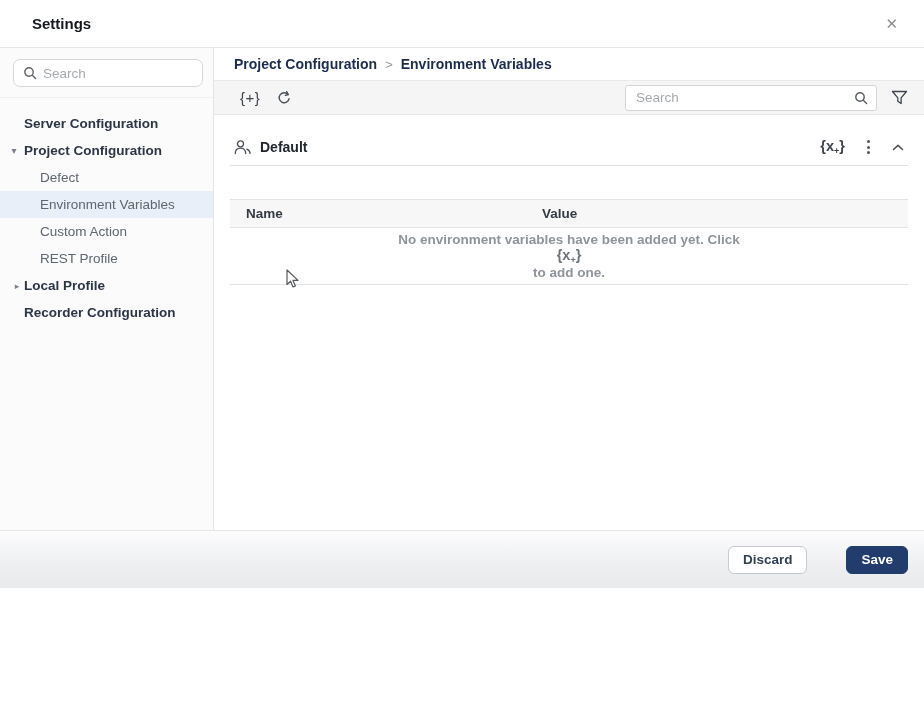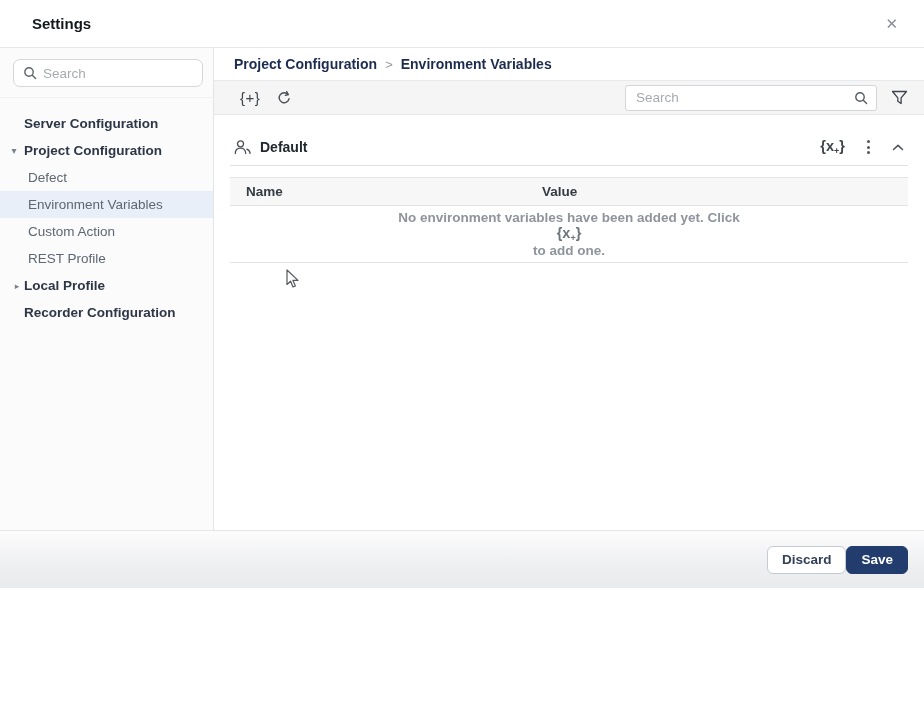--- a/index.html
+++ b/index.html
@@ -18,21 +18,21 @@
 
   
   .sidebar { width:214px; flex:0 0 214px; background:#fbfbfc; border-right:1px solid #e3e4e6; display:flex; flex-direction:column; }
   .sb-search-wrap { padding:11px 10px 10px 13px; border-bottom:1px solid #f0f0f2; }
   .sb-search { height:28px; background:#fff; border:1px solid #d5d7da; border-radius:7px; display:flex; align-items:center; padding:0 8px 0 9px; gap:6px; color:#5f6569; }
   .sb-search input { flex:1; min-width:0; border:none; outline:none; background:transparent; font:inherit; font-size:13.5px; color:#3c434b; }
   .sb-search input::placeholder { color:#a6abb1; }
   .sb-nav { padding-top:12px; }
   .nav-item { position:relative; height:27px; display:flex; align-items:center; cursor:pointer; }
   .nav-item.lvl0 { padding-left:24px; font-weight:700; color:#2d3645; }
-  .nav-item.lvl1 { padding-left:28px; color:#5e6670; }
+  .nav-item.lvl1 { padding-left:40px; color:#5e6670; }
   .nav-item.selected { background:#e9eff8; }
   .expander { position:absolute; left:6px; top:0; width:16px; height:27px; display:flex; align-items:center; justify-content:center; font-size:10px; color:#7b828b; font-weight:400; }
 
   
   .main { flex:1 1 auto; min-width:0; display:flex; flex-direction:column; background:#fff; }
   .breadcrumb-row { height:33px; flex:0 0 33px; display:flex; align-items:center; padding-left:20px; border-bottom:1px solid #e8e9ea; font-size:14px; font-weight:700; }
   .crumb { color:#1c2b50; }
   .crumb-sep { color:#949aa2; font-weight:400; font-size:13px; margin:0 8px; }
 
   .toolbar-row { height:34px; flex:0 0 34px; background:#f5f5f6; border-bottom:1px solid #e8e9ea; display:flex; align-items:center; padding:0 16px 0 26px; }
@@ -47,32 +47,32 @@
   .content { flex:1 1 auto; padding:14px 16px 0 16px; }
   .panel-header { height:36px; display:flex; align-items:center; padding:0 4px; }
   .panel-title { font-size:14px; font-weight:700; color:#22272e; margin-left:8px; }
   .panel-actions { margin-left:auto; display:flex; align-items:center; gap:20px; }
   .xsub-glyph { font-size:14.5px; font-weight:600; color:#3e444b; }
   .xsub-glyph .sub { font-size:9px; vertical-align:-3px; font-weight:700; }
   .kebab { display:flex; flex-direction:column; gap:2.5px; padding:2px; }
   .kebab i { width:3px; height:3px; border-radius:50%; background:#51575e; }
   .panel-divider { height:1px; background:#dfe1e4; }
 
-  .var-table { margin-top:11px; }
+  .var-table { margin-top:33px; }
   .t-head { height:29px; background:#f7f7f8; border-top:1px solid #e1e3e5; border-bottom:1px solid #e1e3e5; display:flex; align-items:center; font-weight:600; color:#343b43; }
   .t-col-name { width:46%; padding-left:16px; }
   .t-col-value { flex:1; }
   .t-empty { height:57px; border-bottom:1px solid #e1e3e5; display:flex; align-items:center; justify-content:center; color:#8f949c; font-weight:600; background:#fff;flex-direction:column; }
   .t-empty .xsub-glyph { color:#6d737b; margin:0 5px; }
 
   
   .dlg-footer { height:58px; flex:0 0 58px; border-top:1px solid #e5e6e8; background:linear-gradient(180deg,#fcfcfd 0%,#eeeff1 60%,#e9eaec 100%); display:flex; align-items:center; justify-content:flex-end; padding-right:16px; }
   .btn { height:28px; border-radius:6px; font:inherit; font-size:13.5px; cursor:pointer; display:flex; align-items:center; }
   .btn-discard { padding:0 14px; background:#fff; border:1px solid #c7cad0; color:#33405a; font-weight:600; }
-  .btn-save { padding:0 14px; background:#223c6d; border:1px solid #223c6d; color:#fff; font-weight:700; }
+  .btn-save { padding:0 14px; background:#223c6d; border:1px solid #223c6d; color:#fff; font-weight:700;margin-left:39px; }
 
   
   .mouse-cursor { position:absolute; left:286px; top:269px; pointer-events:none; }
 </style>
 </head>
 <body>
 
 <div class="dialog">
 
   <div class="dlg-header">

